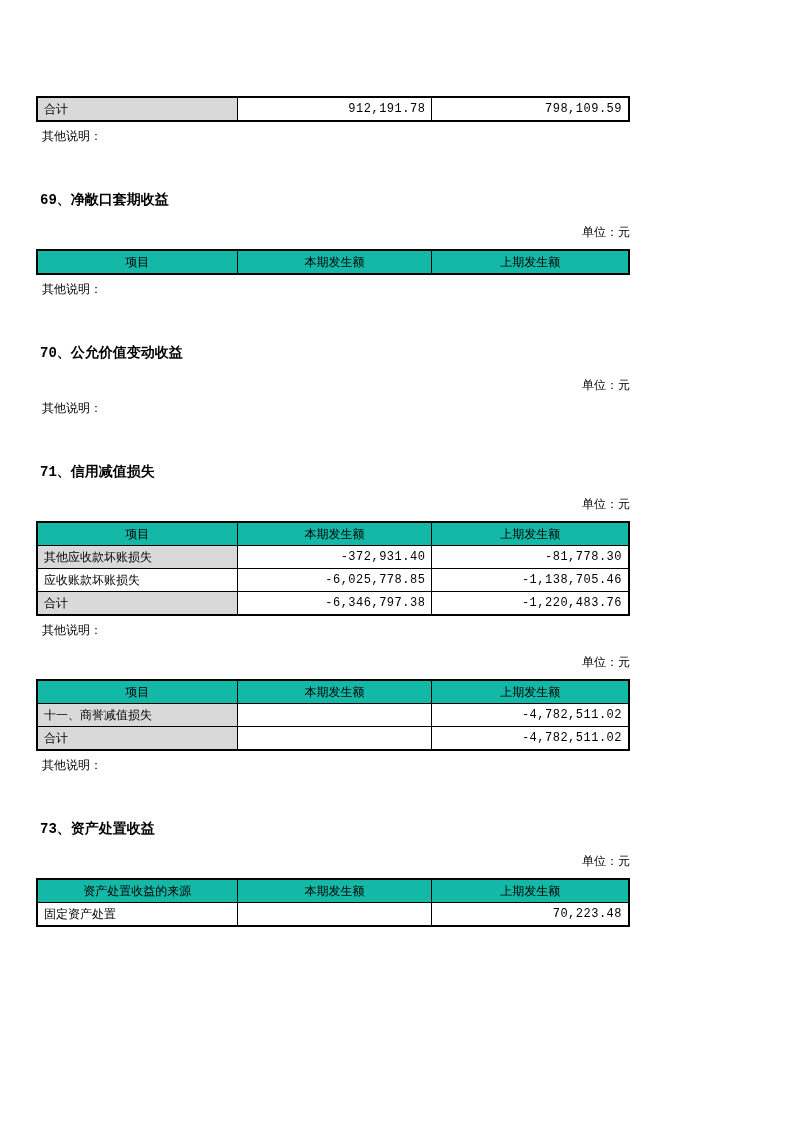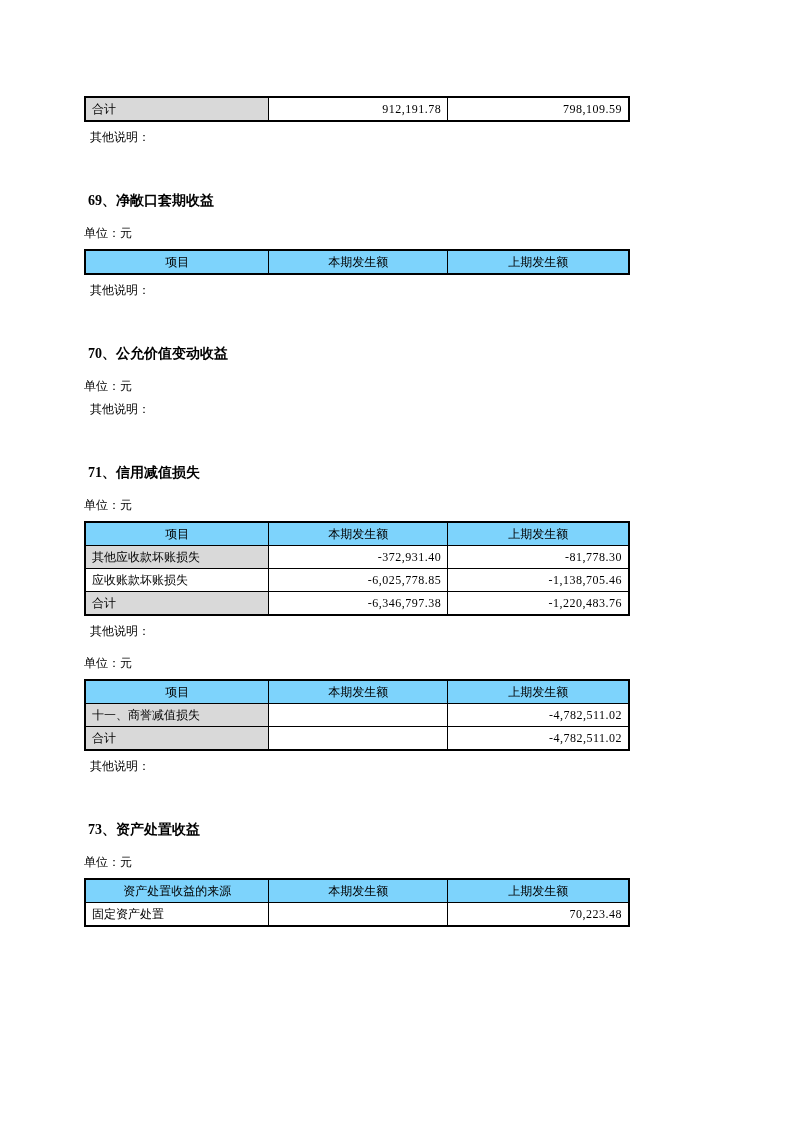--- a/index.html
+++ b/index.html
@@ -2,22 +2,22 @@
 <html><head>
 <meta charset="utf-8">
 <style>
   html, body { margin: 0; padding: 0; background: #ffffff; }
   .page {
     position: relative;
     width: 711px;
     height: 1122px;
     background: #ffffff;
     box-sizing: border-box;
-    padding: 0 81px 0 84px;
-    font-family: Liberation Serif, serif;
+    padding: 0 81px 0 36px;
+    font-family: Liberation Mono, monospace;
     color: #000000;
     overflow: hidden;
   }
   .fin-table {
     width: 100%;
     border-collapse: collapse;
     table-layout: fixed;
     border: 2px solid #000000;
     margin-top: 8px;
   }
@@ -25,21 +25,21 @@
     border: 1px solid #000000;
     height: 22px;
     padding: 0 6px;
     font-size: 12px;
     font-weight: normal;
     white-space: nowrap;
     overflow: hidden;
     vertical-align: middle;
   }
   .fin-table th {
-    background: #7dd3fc;
+    background: #14b8a6;
     text-align: center;
   }
   .fin-table td.item { text-align: left; }
   .fin-table td.item.shaded { background: #d9d9d9; }
   .fin-table td.num { text-align: right; letter-spacing: 0.5px; }
   .col-c1 { width: 33.8%; }
   .col-c2 { width: 32.9%; }
   .col-c3 { width: 33.3%; }
   .top-table { margin-top: 96px; }
   .note {
@@ -49,21 +49,21 @@
   }
   .sec-title {
     font-size: 14px;
     font-weight: bold;
     line-height: 17px;
     margin: 47px 0 0 4px;
   }
   .unit {
     font-size: 12px;
     line-height: 15px;
-    text-align: left;
+    text-align: right;
     margin-top: 17px;
   }
 </style>
 </head>
 <body>
 
 <div class="page">
 
   <table class="fin-table top-table">
     <colgroup>

